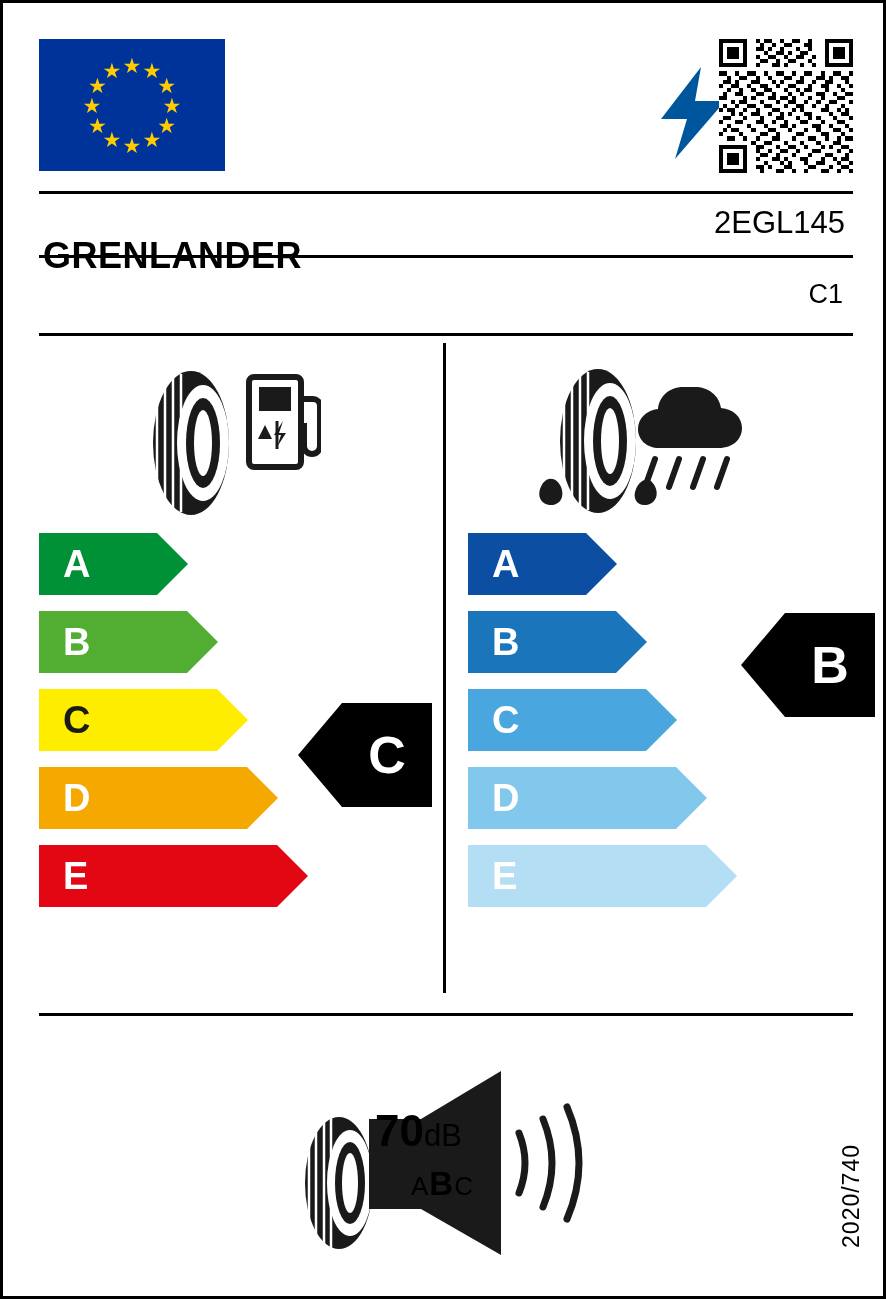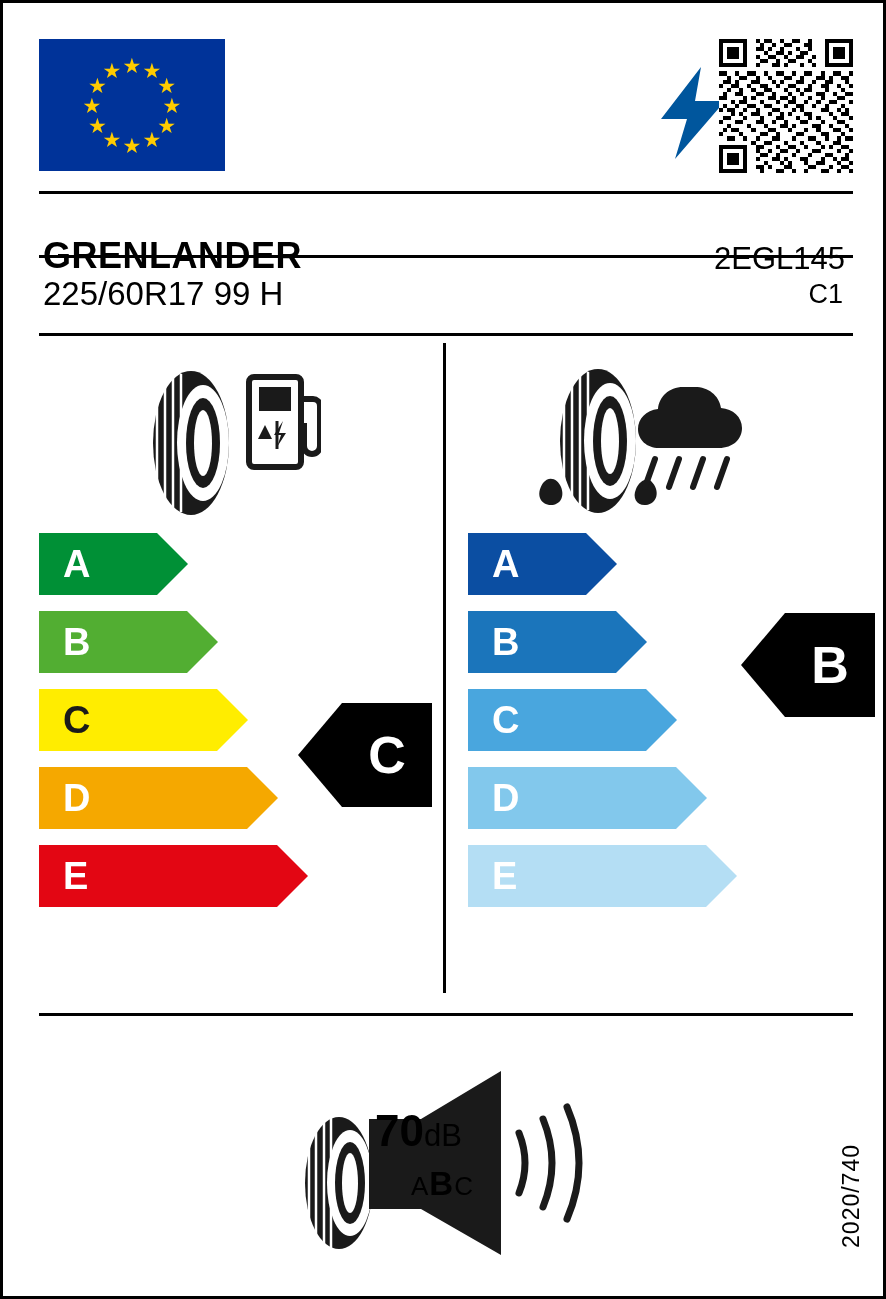--- a/index.html
+++ b/index.html
@@ -106,21 +106,20 @@
     font-weight: bold;
     letter-spacing: 0.5px;
     margin-top: 28px;
   }
   .trade-code {
     position: absolute;
     right: 38px;
     top: 202px;
     font-size: 31px;
     text-align: right;
-    margin-top: 36px;
   }
   .tyre-size {
     position: absolute;
     left: 40px;
     top: 272px;
     font-size: 33px;
   }
   .tyre-class {
     position: absolute;
     right: 40px;
@@ -542,21 +541,20 @@
     </div>
   </div>
 
   <div class="rule rule-top"></div>
   <div class="rule rule-brand"></div>
   <div class="rule rule-size"></div>
   <div class="rule rule-noise"></div>
 
   <div class="brand-name">GRENLANDER</div>
   <div class="trade-code">2EGL145</div>
-  <div class="tyre-size">225/60R17 99 H</div>
   <div class="tyre-class">C1</div>
 
   <div class="divider-v"></div>
 
   <div class="pictos">
 
     <svg style="position:absolute;left:128px;top:8px" width="190" height="160" viewBox="0 0 190 160">
       <g fill="#1A1A1A">
         <ellipse cx="60" cy="80" rx="38" ry="72"></ellipse>
         <ellipse cx="72" cy="80" rx="26" ry="58" fill="#fff"></ellipse>

